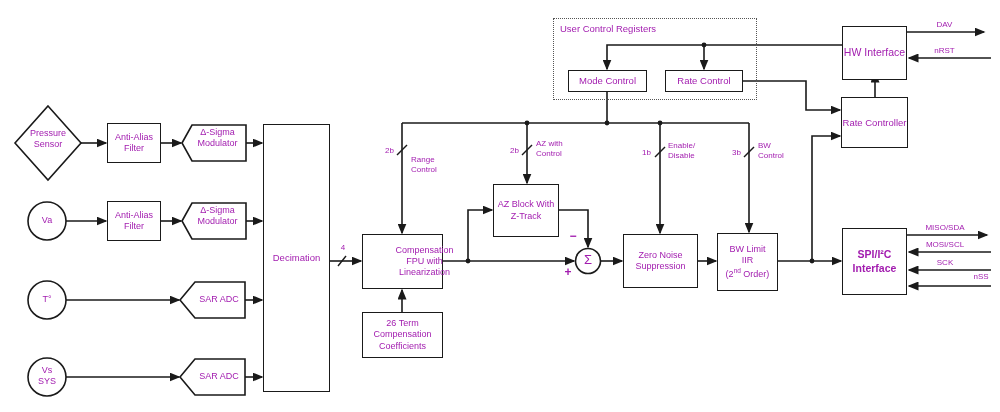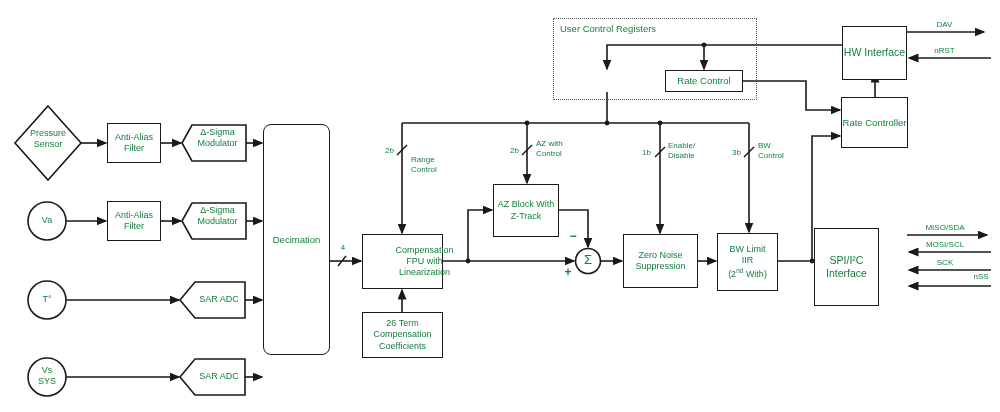--- a/index.html
+++ b/index.html
@@ -1,17 +1,17 @@
 <!DOCTYPE html>
 <html><head>
 <meta charset="utf-8">
 <style>
   html,body{margin:0;padding:0;background:#fff;}
   #stage{position:relative;width:1000px;height:412px;background:#fff;overflow:hidden;
-         font-family:"Liberation Sans","DejaVu Sans",sans-serif;color:#15803d;}
+         font-family:"Liberation Sans","DejaVu Sans",sans-serif;color:#a21caf;}
   svg{position:absolute;left:0;top:0;}
   .blk{position:absolute;border:1.5px solid #1a1a1a;background:#fff;display:flex;
        align-items:center;justify-content:center;text-align:center;font-size:9px;
        line-height:1.25;box-sizing:border-box;z-index:2;}
   .lbl{position:absolute;text-align:center;font-size:9px;line-height:1.22;z-index:3;}
   .small{font-size:8px;}
   .left{text-align:left;}
   .right{text-align:right;}
   .big{font-size:10.5px;}
   .med{font-size:9.5px;}
@@ -100,35 +100,36 @@
       <circle cx="660" cy="123" r="2.4"></circle>
       <circle cx="704" cy="45" r="2.4"></circle>
     </g>
   </svg>
 
   <div class="dotted" style="left:553px;top:18px;width:204px;height:82px;"></div>
   <div class="ucr-title" style="left:560px;top:23px;">User Control Registers</div>
 
   <div class="blk" style="left:107px;top:123px;width:54px;height:40px;">Anti-Alias Filter</div>
   <div class="blk" style="left:107px;top:201px;width:54px;height:40px;">Anti-Alias Filter</div>
-  <div class="blk med" style="left:263px;top:124px;width:67px;height:231px;border-radius:8px;">Decimation</div>
+  <div class="blk med" style="left:263px;top:124px;width:67px;height:268px;">Decimation</div>
   <div class="blk" style="left:362px;top:234px;width:81px;height:55px;padding-left:44px;">Compensation FPU with Linearization</div>
   <div class="blk" style="left:362px;top:312px;width:81px;height:46px;">26 Term Compensation Coefficients</div>
   <div class="blk" style="left:623px;top:234px;width:75px;height:54px;">Zero Noise Suppression</div>
   <div class="blk" style="left:493px;top:184px;width:66px;height:53px;">AZ Block With Z-Track</div>
   <div class="blk" style="left:717px;top:233px;width:61px;height:58px;">
     <div>
       <div>BW Limit</div>
       <div>IIR</div>
-      <div><span>(2</span><sup>nd</sup><span> With)</span></div>
+      <div><span>(2</span><sup>nd</sup><span> Order)</span></div>
     </div>
   </div>
-  <div class="blk big" style="left:814px;top:228px;width:65px;height:78px;">SPI/I²C Interface</div>
+  <div class="blk big" style="left:842px;top:228px;width:65px;height:67px;font-weight:bold;">SPI/I²C Interface</div>
   <div class="blk big" style="left:842px;top:18px;width:65px;height:54px;margin-top:8px;">HW Interface</div>
   <div class="blk med" style="left:841px;top:97px;width:67px;height:51px;">Rate Controller</div>
+  <div class="blk med" style="left:568px;top:70px;width:79px;height:22px;">Mode Control</div>
   <div class="blk med" style="left:665px;top:70px;width:78px;height:22px;">Rate Control</div>
 
   <div class="lbl" style="left:18px;top:128px;width:60px;">Pressure Sensor</div>
   <div class="lbl" style="left:189px;top:127px;width:57px;">Δ-Sigma Modulator</div>
   <div class="lbl" style="left:189px;top:205px;width:57px;">Δ-Sigma Modulator</div>
   <div class="lbl" style="left:193px;top:294px;width:52px;">SAR ADC</div>
   <div class="lbl" style="left:193px;top:371px;width:52px;">SAR ADC</div>
   <div class="lbl" style="left:29px;top:215px;width:36px;">Va</div>
   <div class="lbl" style="left:29px;top:294px;width:36px;">T°</div>
   <div class="lbl" style="left:33px;top:365px;width:28px;">Vs SYS</div>

